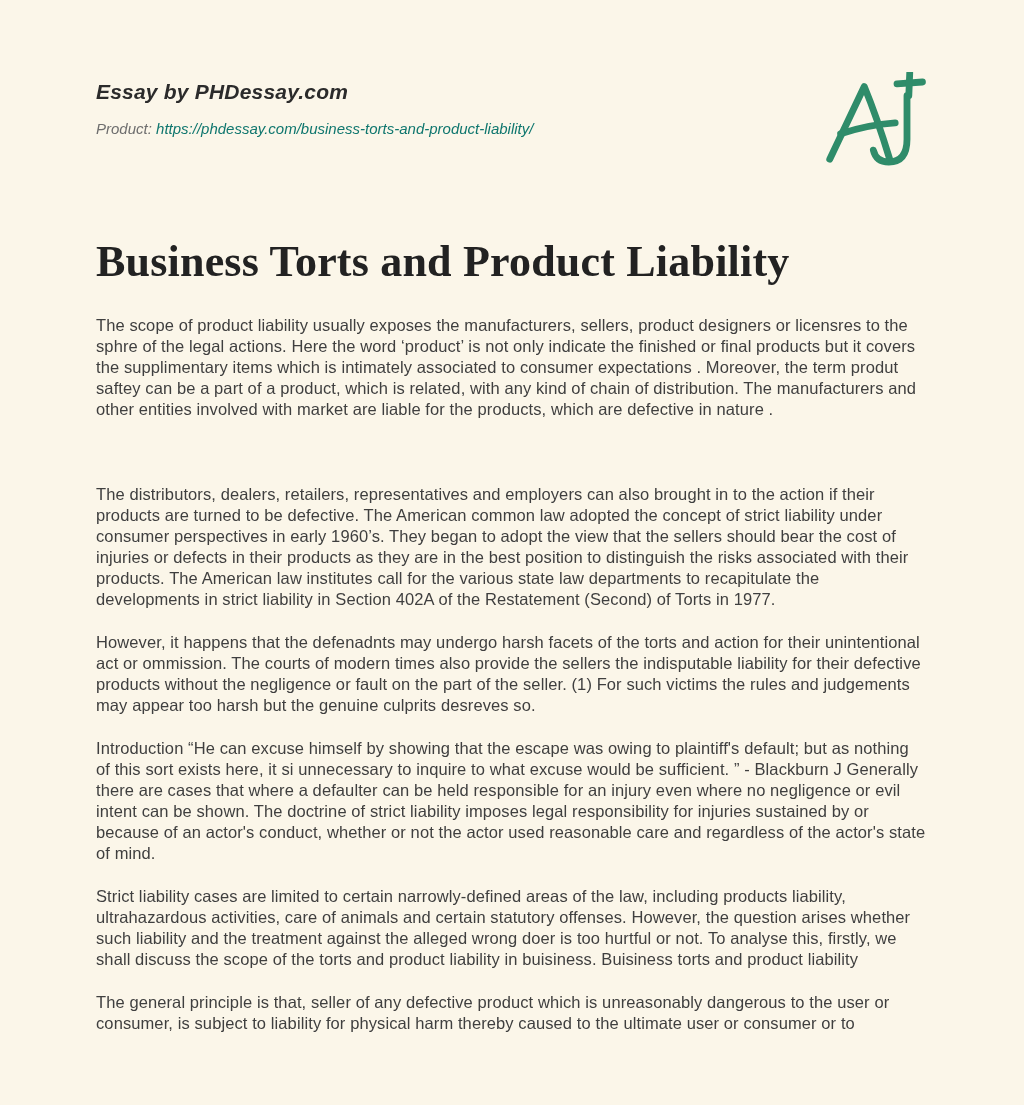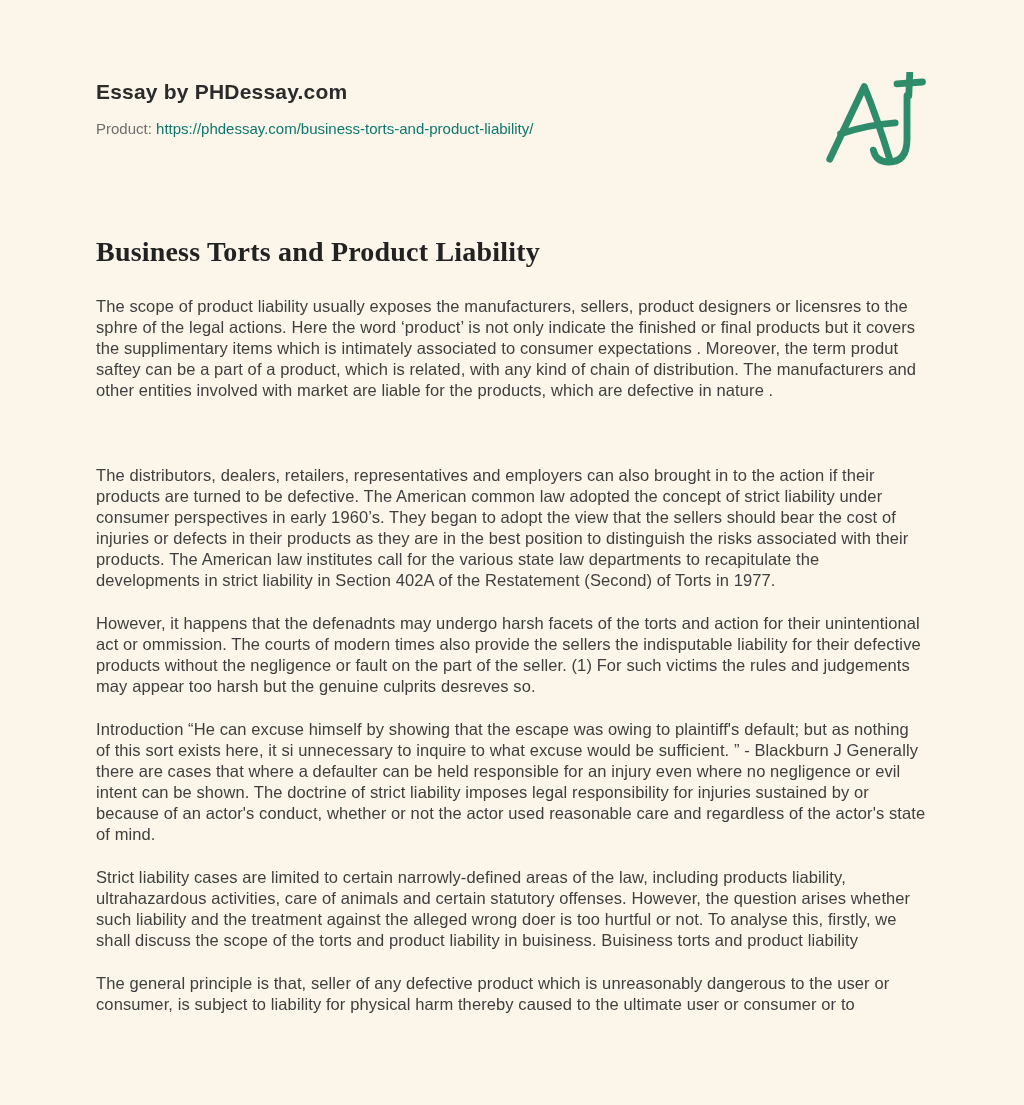--- a/index.html
+++ b/index.html
@@ -17,20 +17,21 @@
     font-family: "Liberation Sans", "DejaVu Sans", sans-serif;
   }
   .content {
     padding: 72px 98px 0 96px;
     box-sizing: border-box;
   }
   .header-row {
     display: flex;
     justify-content: space-between;
     align-items: flex-start;
+    font-style: italic;
   }
   .byline {
     font-size: 21px;
     font-weight: 700;
     color: #2b2b2b;
     letter-spacing: 0.2px;
     margin-top: 8px;
   }
   .source-line {
     margin-top: 16px;
@@ -43,21 +44,21 @@
   }
   .logo {
     width: 110px;
     height: 100px;
     flex: 0 0 auto;
     margin-right: -6px;
   }
   .title {
     margin: 64px 0 0 0;
     font-family: "Liberation Serif", "DejaVu Serif", serif;
-    font-size: 28px;
+    font-size: 44px;
     font-weight: 700;
     color: #222222;
     letter-spacing: 0.2px;
   }
   .article {
     margin-top: 28px;
   }
   .article p {
     margin: 0 0 22px 0;
     font-size: 16.5px;

